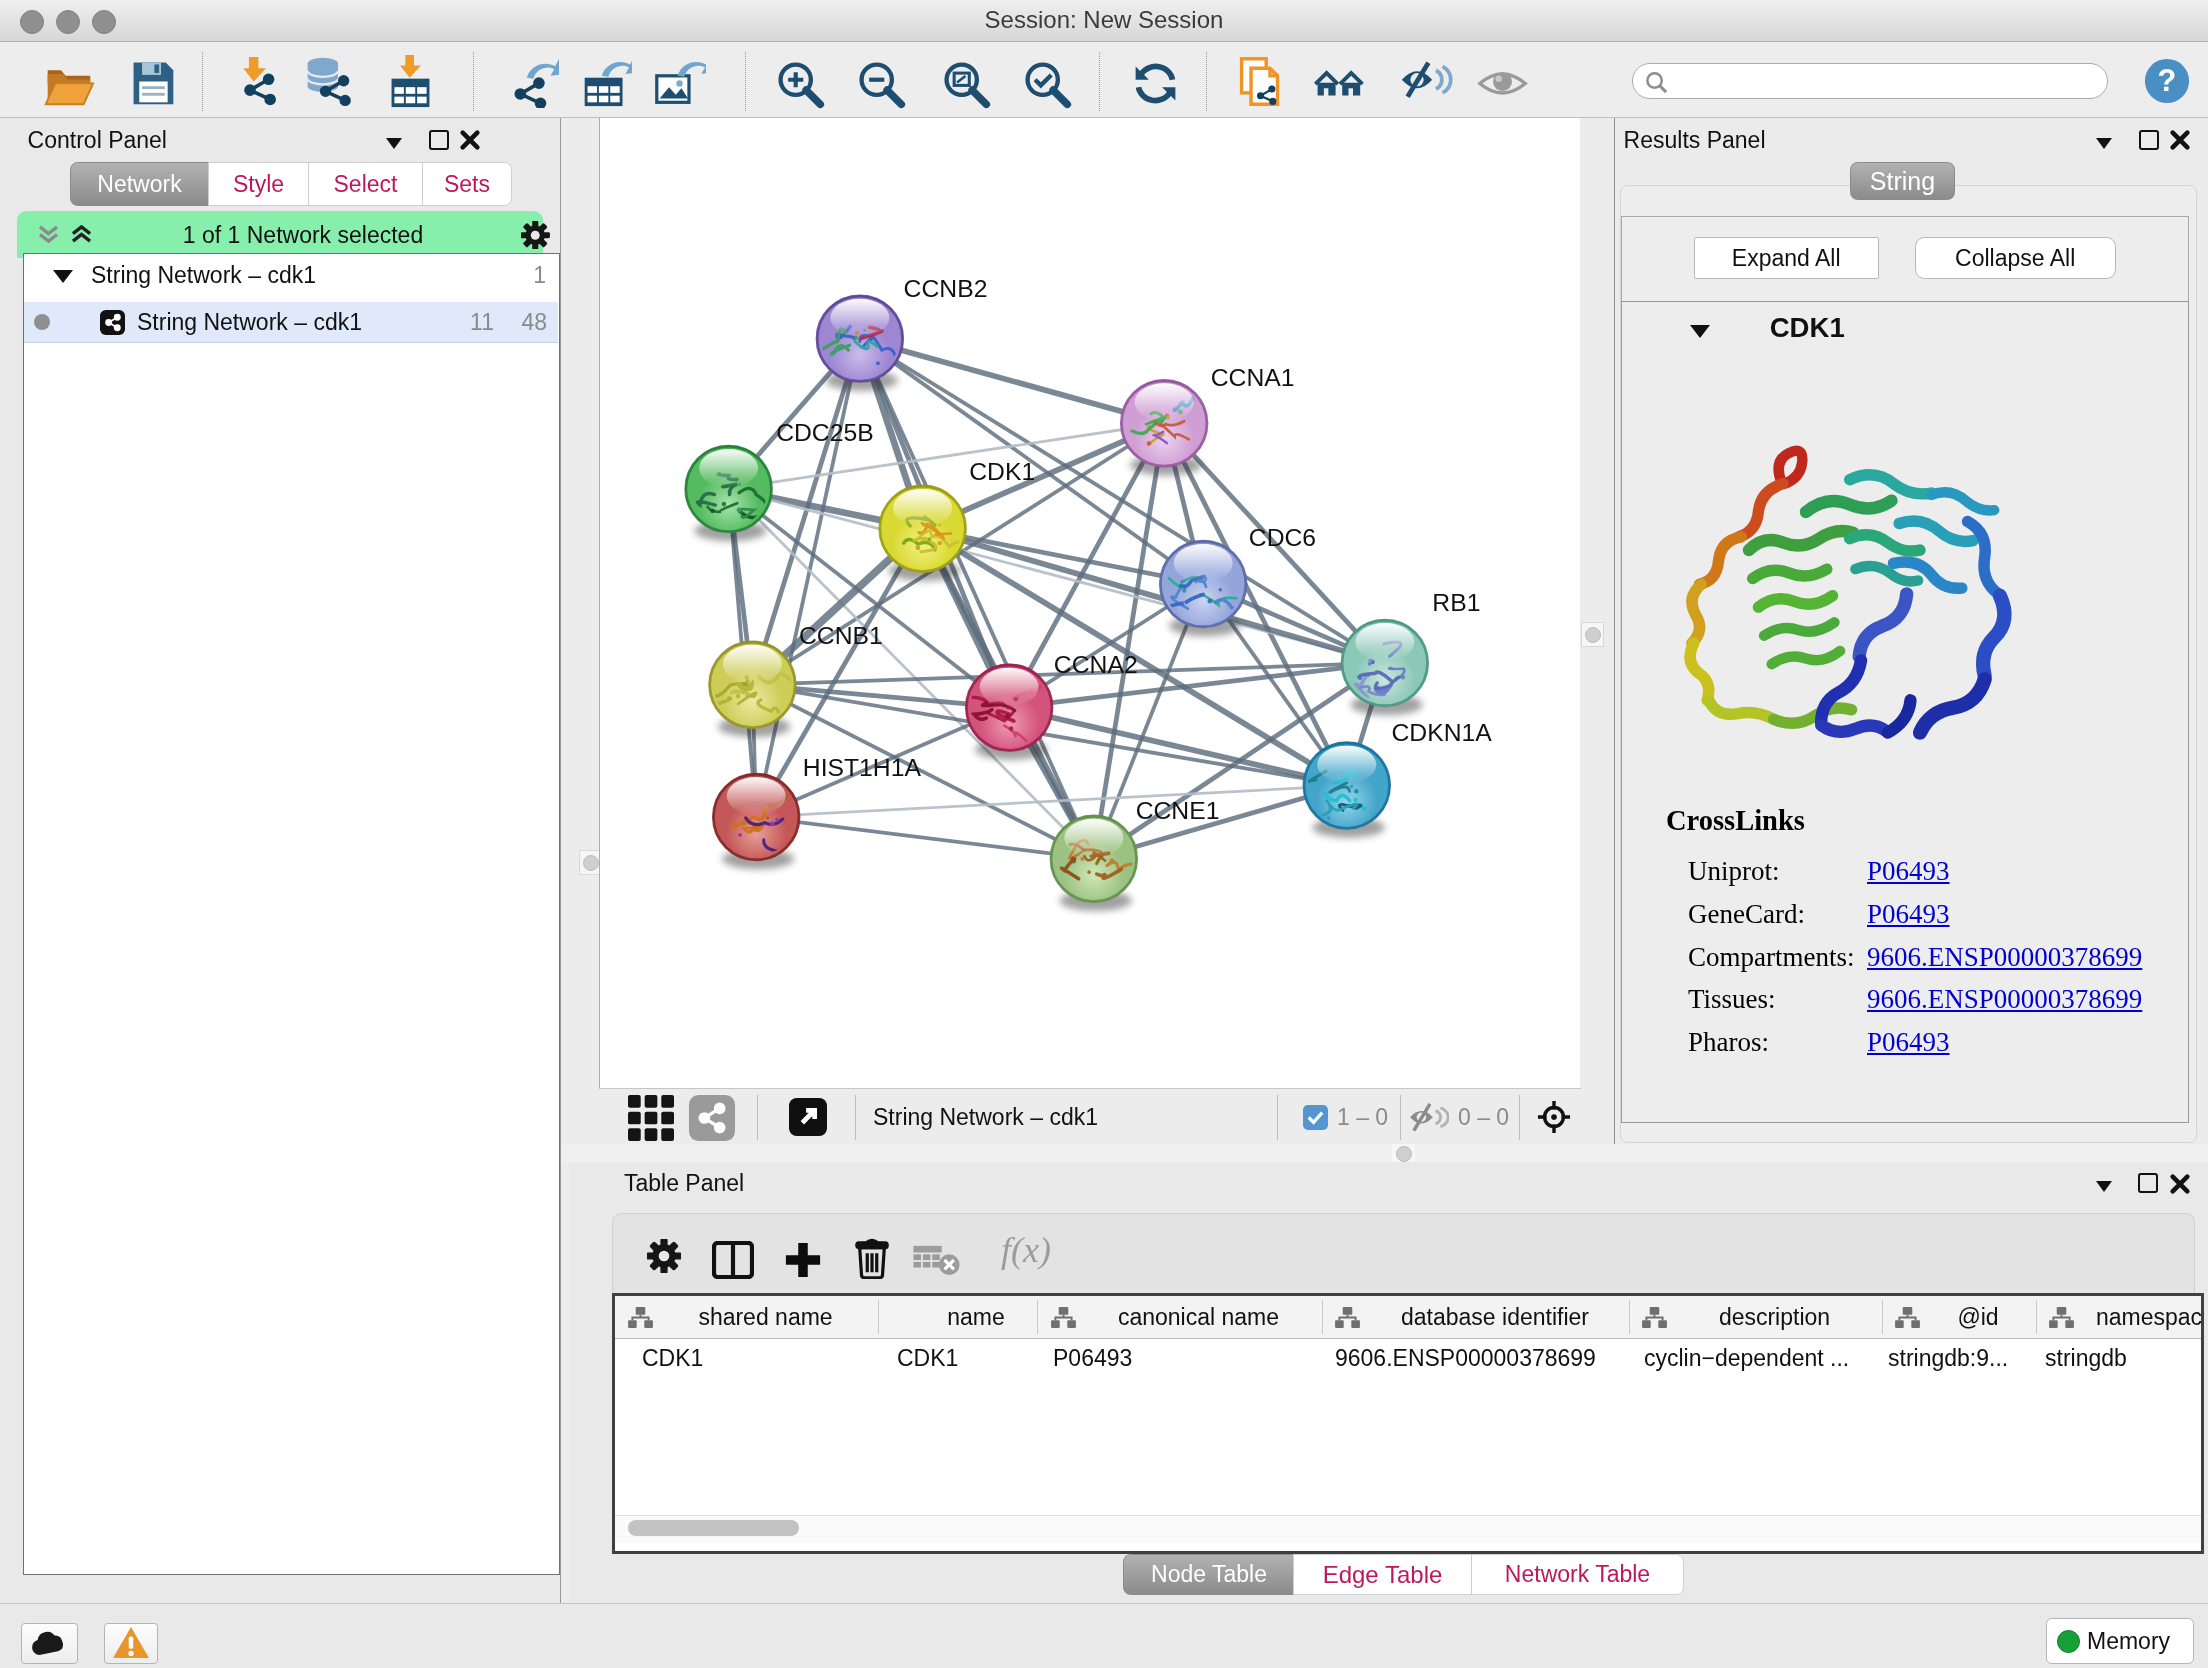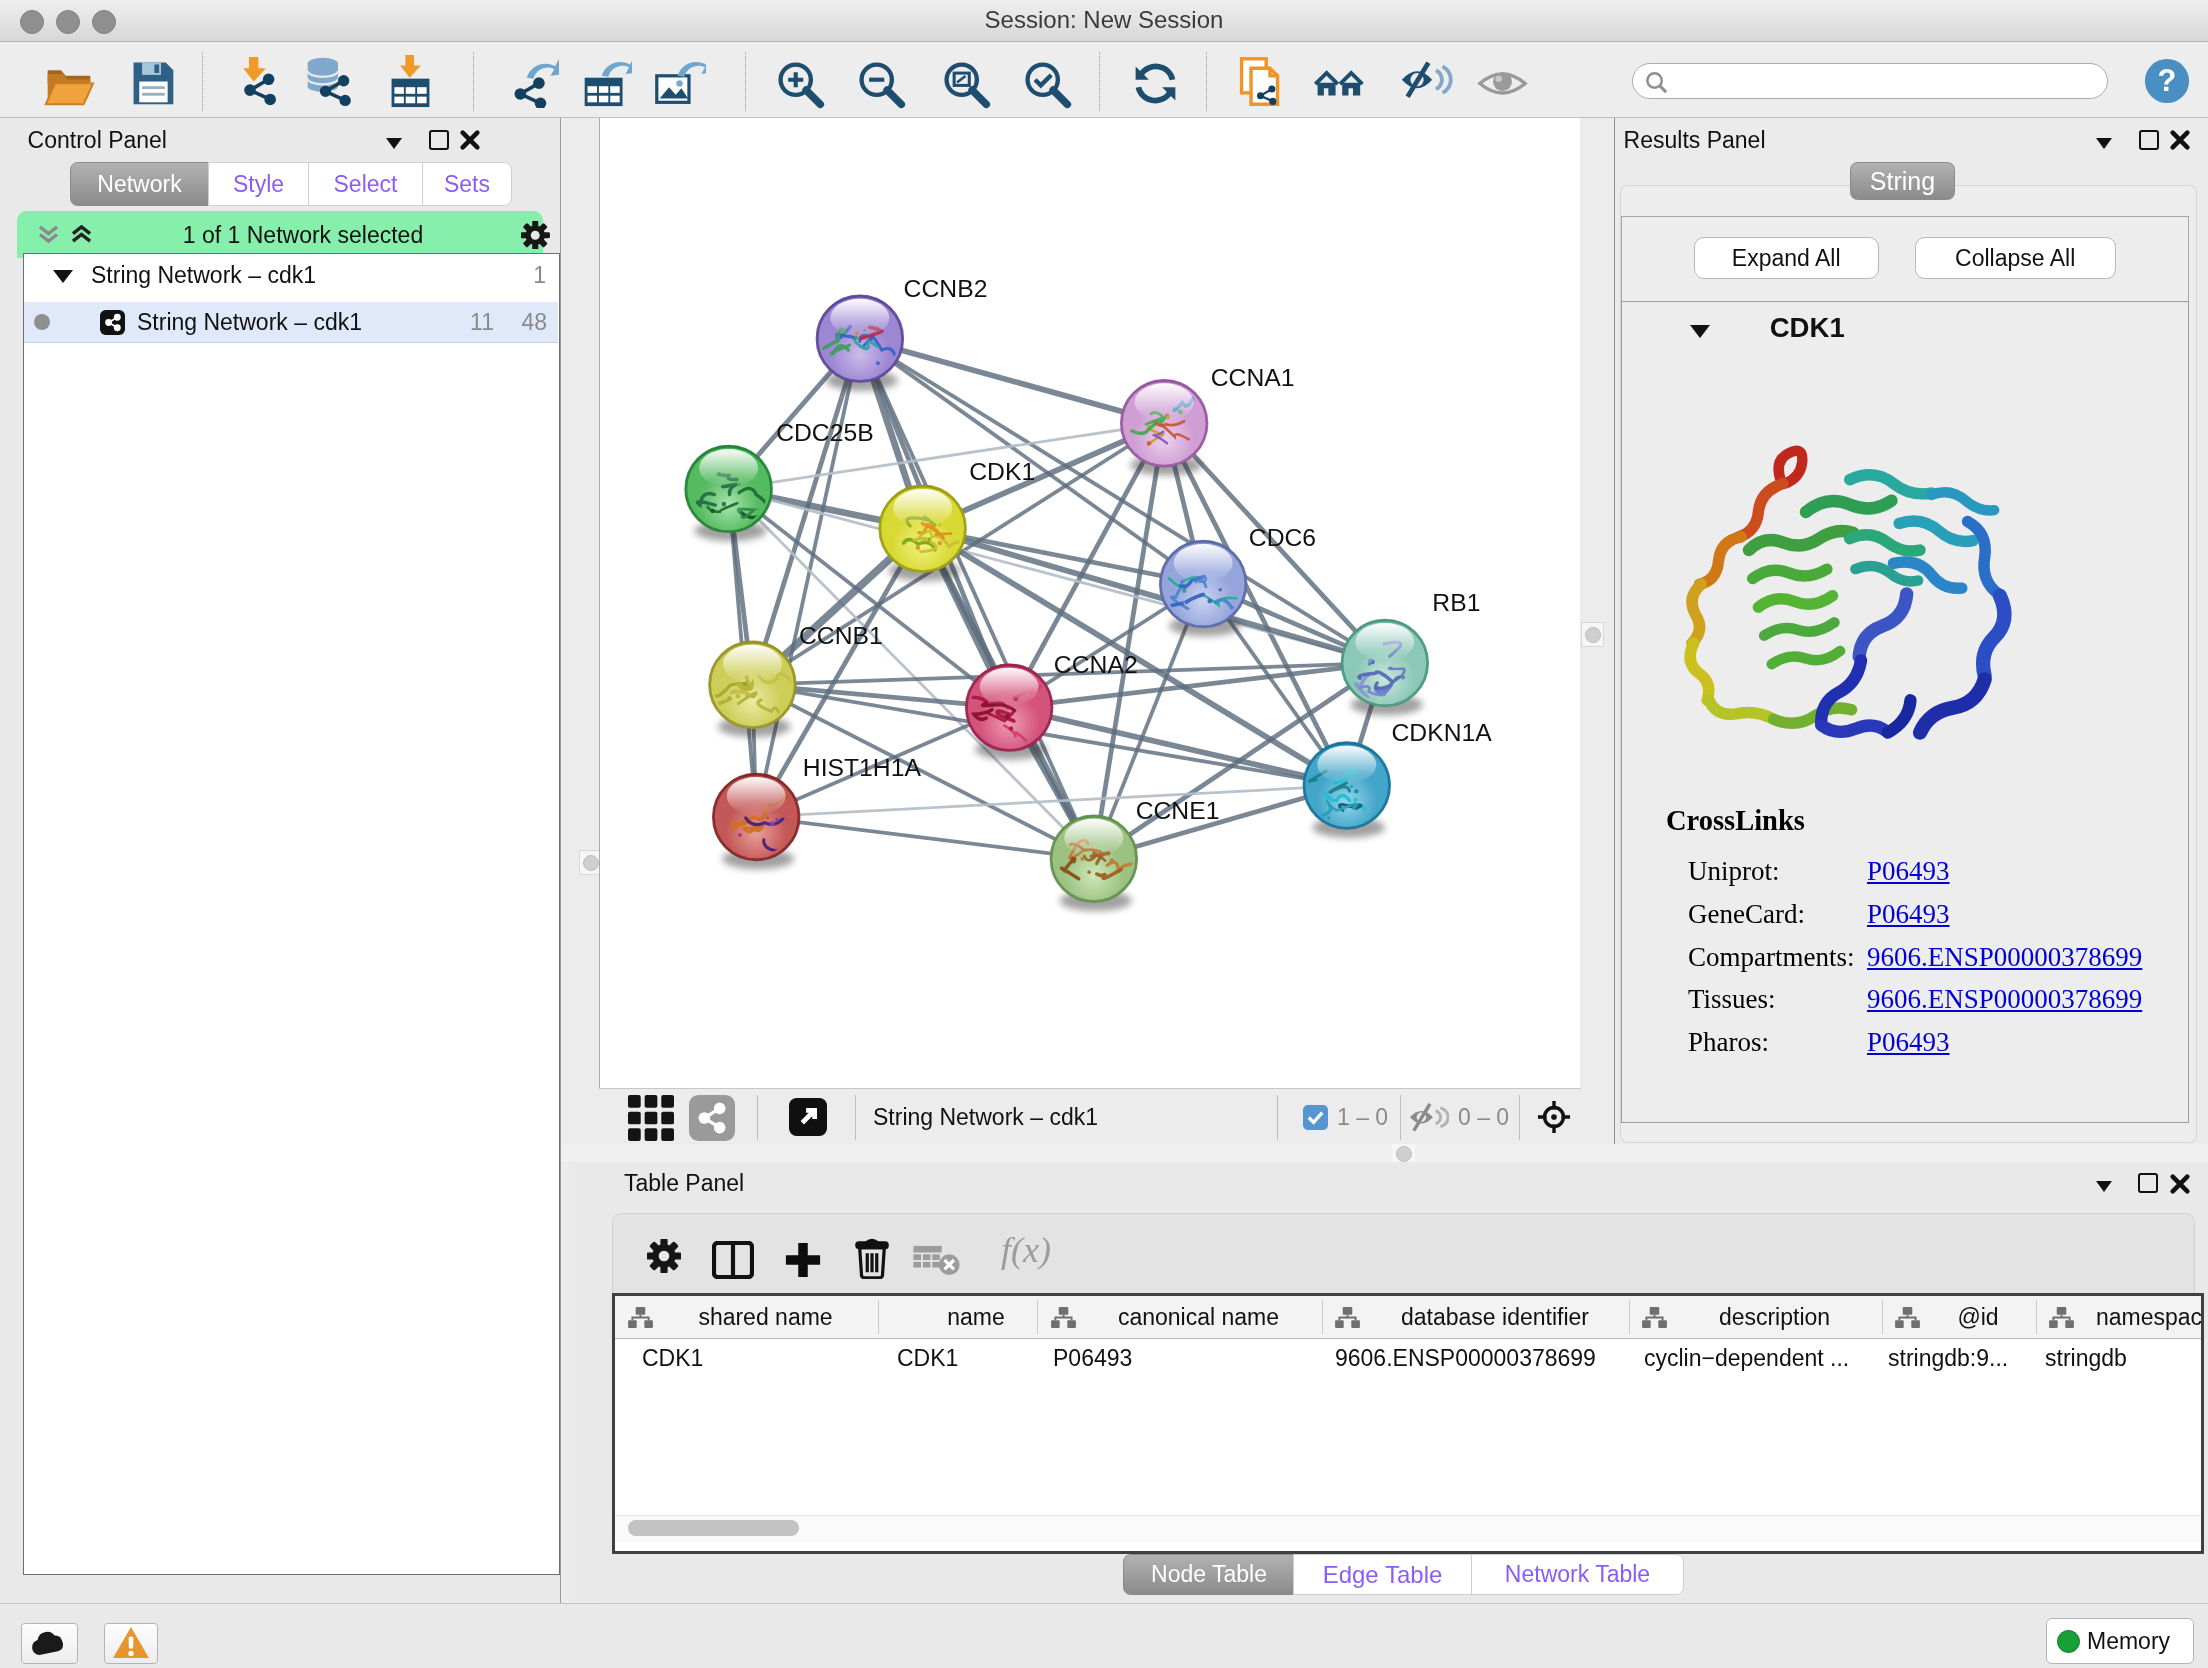--- a/index.html
+++ b/index.html
@@ -1,19 +1,19 @@
 <!DOCTYPE html>
 <html style="font-size:15px"><head><meta charset="utf-8"><title>Session: New Session</title>
 <style>
  html,body{margin:0;padding:0;background:#e9e9e9;width:2208px;height:1668px;overflow:hidden;
    font-family:"Liberation Sans",sans-serif;-webkit-font-smoothing:antialiased}
  .abs{position:absolute}
  .t24{font-size:23px;color:#111}
  .grey{color:#8a8a8a}
- .tabw{background:#fff;border:1px solid #cfcfcf;color:#8b5cf6;text-align:center}
+ .tabw{background:#fff;border:1px solid #cfcfcf;color:#be185d;text-align:center}
  .tabg{background:linear-gradient(#b2b2b2,#8b8b8b);color:#fff;text-align:center;border:1px solid #8a8a8a}
 </style></head><body>
 <div class="abs" style="left:0;top:0;width:2208px;height:41px;background:linear-gradient(#efefef,#d7d7d7);border-bottom:1px solid #b0b0b0">
 <div class="abs" style="left:20px;top:9.5px;width:22px;height:22px;border-radius:50%;background:#8f8f8f;border:1px solid #828282"></div>
 <div class="abs" style="left:56px;top:9.5px;width:22px;height:22px;border-radius:50%;background:#8f8f8f;border:1px solid #828282"></div>
 <div class="abs" style="left:92px;top:9.5px;width:22px;height:22px;border-radius:50%;background:#8f8f8f;border:1px solid #828282"></div>
 <div class="abs" style="left:0;top:5.7px;width:2208px;text-align:center;font-size:24px;font-weight:normal;color:#3b3b3b">Session: New Session</div>
 </div>
 <div class="abs" style="left:0;top:42px;width:2208px;height:75px;background:#ededed;border-bottom:1px solid #bfbfbf">
     <div class="abs" style="left:42px;top:13.3px;width:53px;height:53px"><svg width="53" height="53" viewBox="0 0 56 56" style="">
@@ -684,21 +684,21 @@
 <div class="abs" style="left:1614px;top:118px;width:594px;height:1026px;background:#ebebeb;border-left:1.9px solid #8f8f8f">
     <div class="abs t24" style="left:8.6px;top:8.6px">Results Panel</div>
     <div class="abs" style="left:481px;top:20px;width:0;height:0;border-left:8.6px solid transparent;border-right:8.6px solid transparent;border-top:11.4px solid #111"></div>
     <div class="abs" style="left:524px;top:12.4px;width:16px;height:16px;border:2.9px solid #111;border-radius:2.9px"></div>
     <svg class="abs" style="left:554px;top:11.4px" width="22" height="22" viewBox="0 0 24 24">
       <path d="M4 4 L20 20 M20 4 L4 20" stroke="#111" stroke-width="5" stroke-linecap="round"></path>
     </svg>
     <div class="abs" style="left:4.8px;top:67px;width:575px;height:956px;background:#ededed;border:1px solid #d5d5d5;border-radius:7.6px"></div>
     <div class="abs tabg" style="left:235px;top:44px;width:103px;height:36px;border-radius:7.6px;line-height:36px;font-size:25px">String</div>
     <div class="abs" style="left:5.7px;top:98px;width:566px;height:84px;border:1.9px solid #a8a8a8">
-      <div class="abs" style="left:72px;top:20px;width:183px;height:40px;background:#fff;border:1px solid #b8b8b8;border-radius:10px;text-align:center;line-height:40px;font-size:23px;color:#111">Expand All</div>
+      <div class="abs" style="left:72px;top:20px;width:183px;height:40px;background:#fff;border:1px solid #b8b8b8;border-radius:2px;text-align:center;line-height:40px;font-size:23px;color:#111">Expand All</div>
       <div class="abs" style="left:293px;top:20px;width:199px;height:40px;background:#fff;border:1px solid #b8b8b8;border-radius:9.5px;text-align:center;line-height:40px;font-size:23px;color:#111">Collapse All</div>
     </div>
     <div class="abs" style="left:5.7px;top:183px;width:566px;height:820px;border:1.9px solid #9a9a9a">
       <div class="abs" style="left:68px;top:23px;width:0;height:0;border-left:10.5px solid transparent;border-right:10.5px solid transparent;border-top:13.3px solid #111"></div>
       <div class="abs" style="left:148px;top:9.5px;font-size:27.6px;font-weight:bold;color:#111">CDK1</div>
     </div>
   </div>
 <svg class="abs" style="left:1667px;top:436px" width="371" height="328" viewBox="0 0 390 345">
 <g fill="none" stroke-linecap="round">
 <path d="M120 48 q-8 -22 8 -30 q16 -8 14 10 q-2 16 -18 22" stroke="#c0281e" stroke-width="11"></path>

